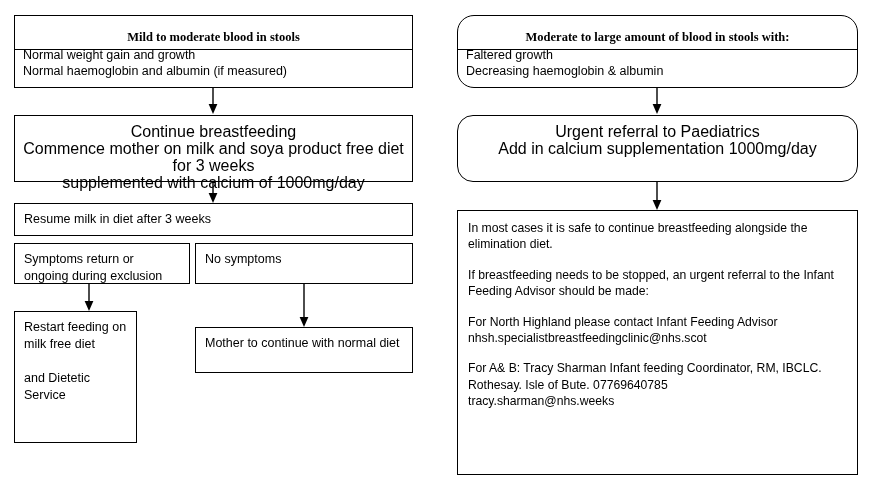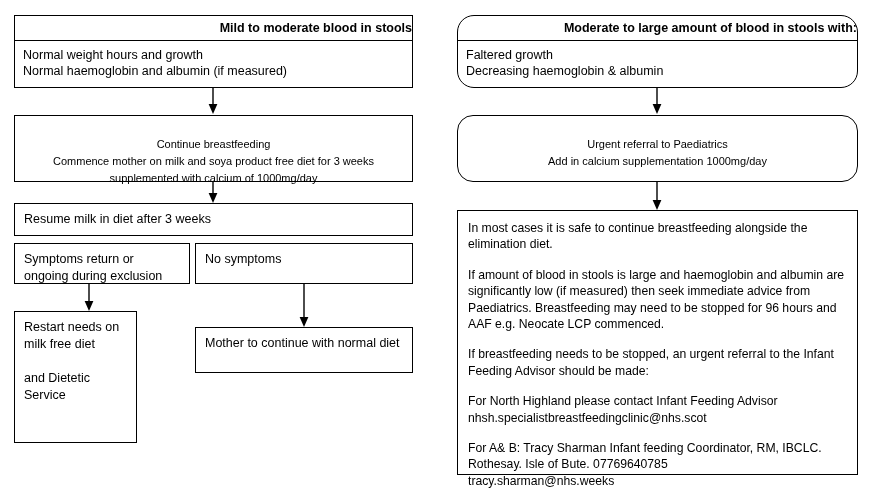--- a/index.html
+++ b/index.html
@@ -22,48 +22,48 @@
     position: absolute;
     box-sizing: border-box;
     border: 1.6px solid #000000;
     background: #ffffff;
   }
   .hdr-title {
     position: absolute;
     box-sizing: border-box;
     left: 0;
     right: 0;
-    top: 0;
+    top: 9px;
     height: 25px;
     border-bottom: 1.6px solid #000000;
     font-size: 12.5px;
     font-weight: bold;
-    text-align: right;
+    text-align: center;
     line-height: 25px;
     white-space: nowrap;
+    font-family: Liberation Serif, serif;
   }
   .hdr-body {
     position: absolute;
     left: 0;
     right: 0;
     top: 25px;
     padding: 6px 0 0 8px;
     font-size: 12.5px;
     line-height: 16px;
   }
   .hdr-body div { white-space: nowrap; }
   .centered-text {
     position: absolute;
     left: 0;
     right: 0;
     top: 7px;
     text-align: center;
-    font-size: 11px;
+    font-size: 16px;
     line-height: 17px;
-    margin-top: 13px;
   }
   .left-text {
     position: absolute;
     left: 9px;
     right: 6px;
     top: 7px;
     font-size: 12.5px;
     line-height: 17px;
   }
   .para-box {
@@ -86,21 +86,21 @@
   .arrow svg { display: block; }
 </style>
 </head>
 <body>
 
 <div id="canvas">
 
   <div class="box" style="left:14px; top:15px; width:399px; height:73px;">
     <div class="hdr-title">Mild to moderate blood in stools</div>
     <div class="hdr-body">
-      <div>Normal weight hours and growth</div>
+      <div>Normal weight gain and growth</div>
       <div>Normal haemoglobin and albumin  (if measured)</div>
     </div>
   </div>
 
   <div class="arrow" style="left:206px; top:88px; width:14px; height:27px;">
     <svg width="14" height="27" viewBox="0 0 14 27">
       <line x1="7" y1="0" x2="7" y2="18" stroke="#000" stroke-width="1.4"></line>
       <polygon points="7,26 2.6,16 11.4,16" fill="#000"></polygon>
     </svg>
   </div>
@@ -148,21 +148,21 @@
 
   <div class="arrow" style="left:297px; top:284px; width:14px; height:44px;">
     <svg width="14" height="44" viewBox="0 0 14 44">
       <line x1="7" y1="0" x2="7" y2="35" stroke="#000" stroke-width="1.4"></line>
       <polygon points="7,43 2.6,33 11.4,33" fill="#000"></polygon>
     </svg>
   </div>
 
   <div class="box" style="left:14px; top:311px; width:123px; height:132px;">
     <div class="left-text">
-      <div>Restart needs on</div>
+      <div>Restart feeding on</div>
       <div>milk free diet</div>
       <div>&nbsp;</div>
       <div>and Dietetic</div>
       <div>Service</div>
     </div>
   </div>
 
   <div class="box" style="left:195px; top:327px; width:218px; height:46px;">
     <div class="left-text">
       <div>Mother to continue with normal diet</div>
@@ -194,21 +194,20 @@
   <div class="arrow" style="left:650px; top:182px; width:14px; height:29px;">
     <svg width="14" height="29" viewBox="0 0 14 29">
       <line x1="7" y1="0" x2="7" y2="20" stroke="#000" stroke-width="1.4"></line>
       <polygon points="7,28 2.6,18 11.4,18" fill="#000"></polygon>
     </svg>
   </div>
 
   <div class="box" style="left:457px; top:210px; width:401px; height:265px;padding-left:24px;">
     <div class="para-box">
       <p>In most cases it is safe to continue breastfeeding alongside the elimination diet.</p>
-      <p> If amount of blood in stools is large and haemoglobin and albumin are significantly low (if measured) then seek immediate advice from Paediatrics. Breastfeeding may need to be stopped for 96 hours and AAF e.g. Neocate LCP commenced.</p>
       <p>If breastfeeding needs to be stopped, an urgent referral to the Infant Feeding Advisor should be made:</p>
       <p class="tight">For North Highland please contact Infant Feeding Advisor</p>
       <p>nhsh.specialistbreastfeedingclinic@nhs.scot</p>
       <p class="tight">For A&amp; B: Tracy Sharman  Infant feeding Coordinator, RM, IBCLC. Rothesay. Isle of Bute. 07769640785</p>
       <p>tracy.sharman@nhs.weeks</p>
     </div>
   </div>
 
 </div>
 

